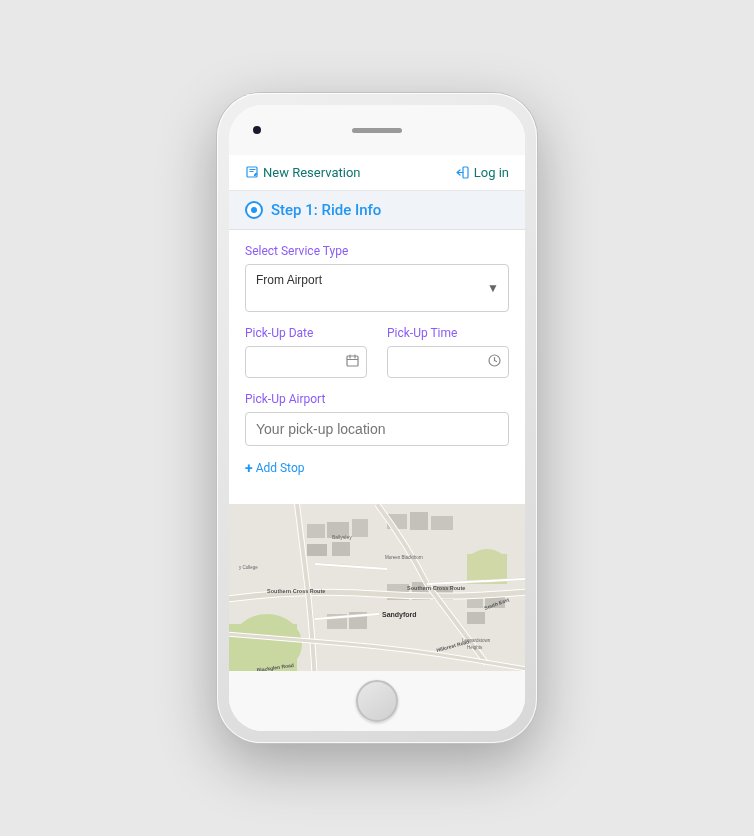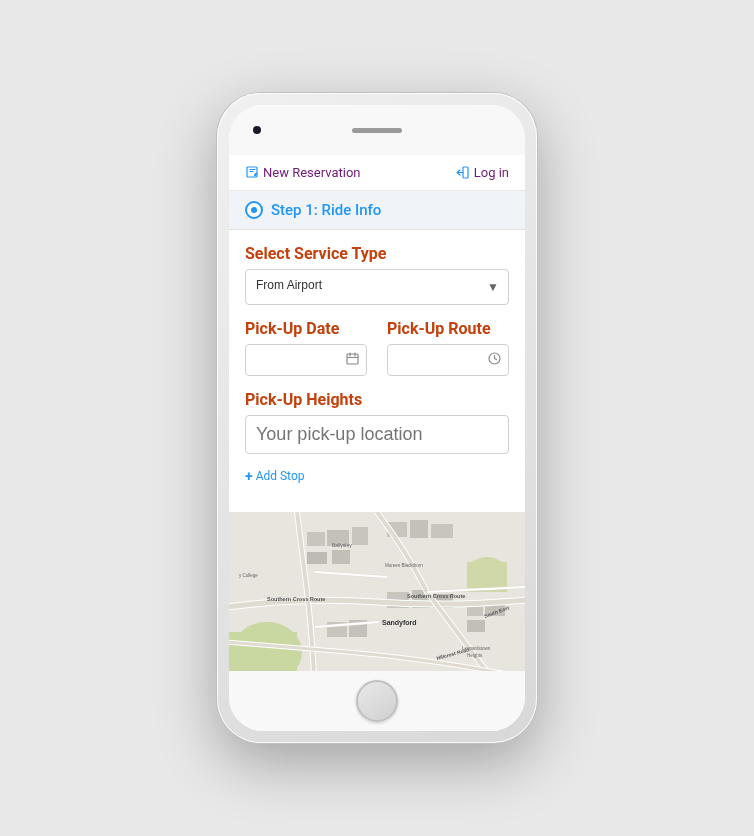--- a/index.html
+++ b/index.html
@@ -94,21 +94,21 @@
     
     .nav-bar {
       display: flex;
       justify-content: space-between;
       align-items: center;
       padding: 10px 16px;
       border-bottom: 1px solid #e8e8e8;
       background: #ffffff;
     }
     .nav-link {
-      color: #701a75;
+      color: #0f766e;
       font-size: 13px;
       display: flex;
       align-items: center;
       gap: 4px;
       cursor: pointer;
     }
     .nav-icon {
       width: 14px;
       height: 14px;
       display: inline-flex;
@@ -149,47 +149,47 @@
     }
 
     
     .form-content {
       padding: 14px 16px;
     }
     .field-group {
       margin-bottom: 14px;
     }
     .field-label {
-      font-size: 16px;
-      color: #c2410c;
-      font-weight: 700;
+      font-size: 12px;
+      color: #8b5cf6;
+      font-weight: 400;
       margin-bottom: 6px;
       display: block;
     }
     .input-field {
       width: 100%;
       border: 1px solid #d0d0d0;
       border-radius: 4px;
       padding: 8px 10px;
-      font-size: 18px;
+      font-size: 14px;
       color: #999;
       background: #ffffff;
       outline: none;
       appearance: none;
     }
 
     
     .select-wrapper {
       position: relative;
     }
     .select-wrapper select {
       width: 100%;
       border: 1px solid #d0d0d0;
       border-radius: 4px;
-      padding: 8px 32px 12px 10px;
+      padding: 8px 32px 24px 10px;
       font-size: 12px;
       color: #333;
       background: #ffffff;
       outline: none;
       appearance: none;
       cursor: pointer;
     }
     .select-arrow {
       position: absolute;
       right: 10px;
@@ -324,36 +324,36 @@
                 <svg width="13" height="13" viewBox="0 0 13 13" fill="none">
                   <rect x="1" y="2" width="11" height="10" rx="1" stroke="#888" stroke-width="1.2" fill="none"></rect>
                   <line x1="4" y1="1" x2="4" y2="4" stroke="#888" stroke-width="1.2" stroke-linecap="round"></line>
                   <line x1="9" y1="1" x2="9" y2="4" stroke="#888" stroke-width="1.2" stroke-linecap="round"></line>
                   <line x1="1" y1="5.5" x2="12" y2="5.5" stroke="#888" stroke-width="1"></line>
                 </svg>
               </span>
             </div>
           </div>
           <div class="datetime-col">
-            <label class="field-label">Pick-Up Route</label>
+            <label class="field-label">Pick-Up Time</label>
             <div class="input-with-icon">
               <input type="text" style="">
               <span class="input-icon">
                 <svg width="13" height="13" viewBox="0 0 13 13" fill="none">
                   <circle cx="6.5" cy="6.5" r="5.5" stroke="#888" stroke-width="1.2" fill="none"></circle>
                   <line x1="6.5" y1="3.5" x2="6.5" y2="6.5" stroke="#888" stroke-width="1.2" stroke-linecap="round"></line>
                   <line x1="6.5" y1="6.5" x2="8.5" y2="7.5" stroke="#888" stroke-width="1.2" stroke-linecap="round"></line>
                 </svg>
               </span>
             </div>
           </div>
         </div>
 
         <div class="field-group">
-          <label class="field-label">Pick-Up Heights</label>
+          <label class="field-label">Pick-Up Airport</label>
           <input class="input-field" type="text" placeholder="Your pick-up location" style="">
         </div>
 
         <div class="add-stop-link">
           <span style="font-size:14px; font-weight:bold;">+</span>
           <span>Add Stop</span>
         </div>
 
         <div class="field-group">
         </div>

